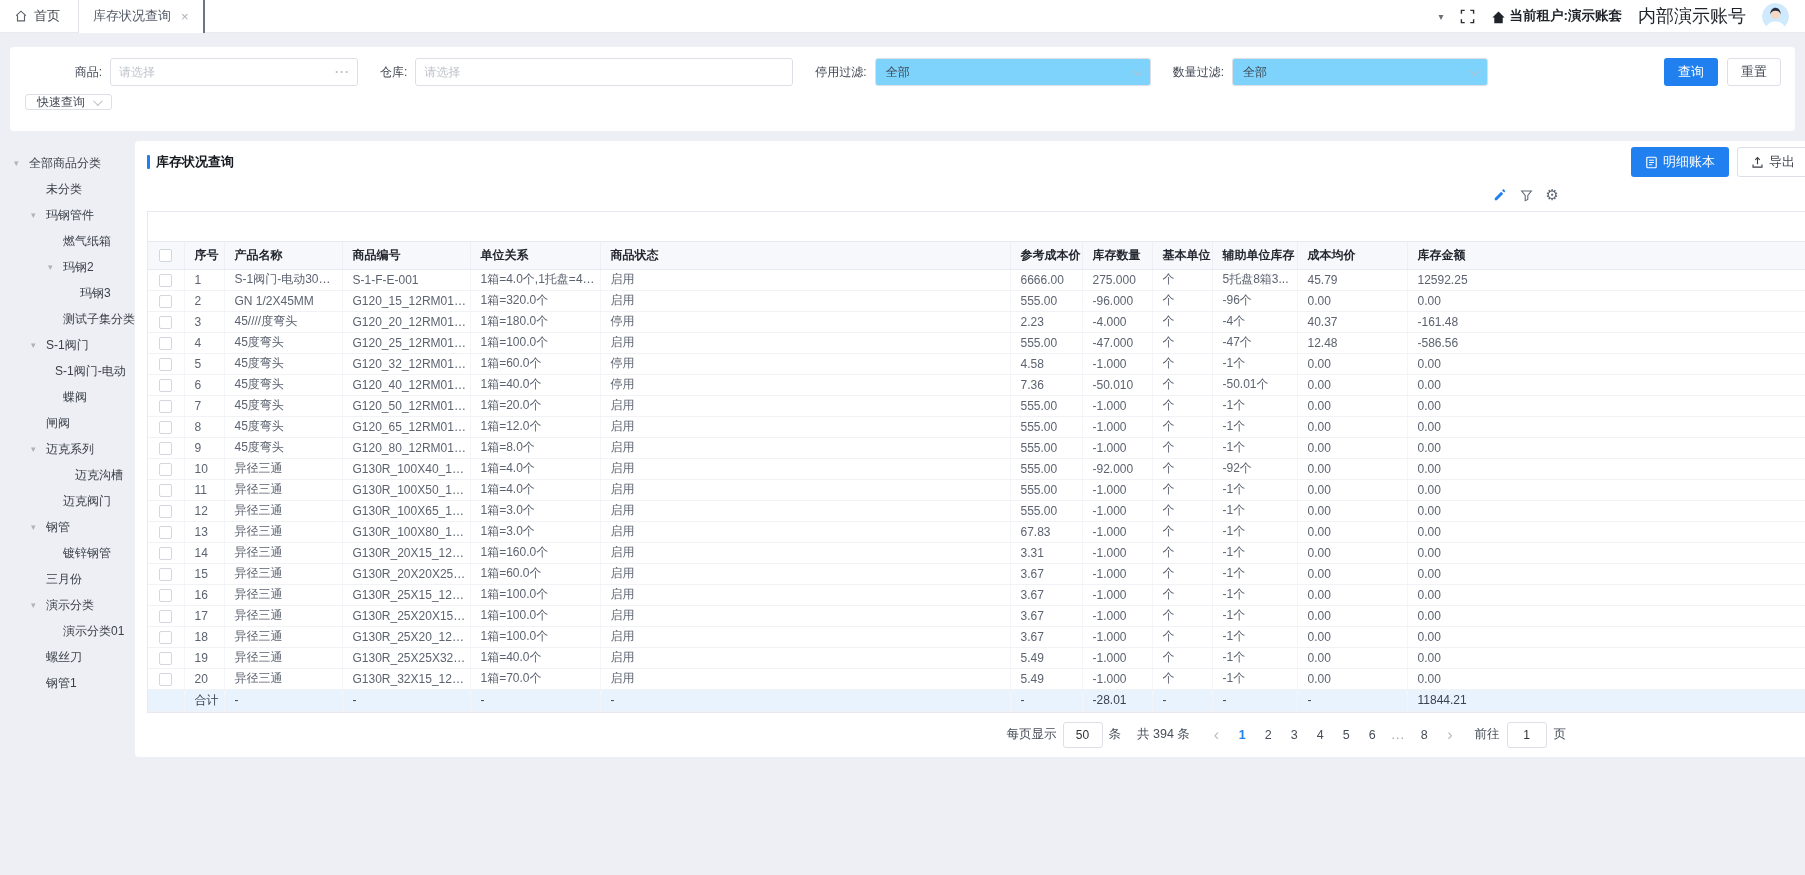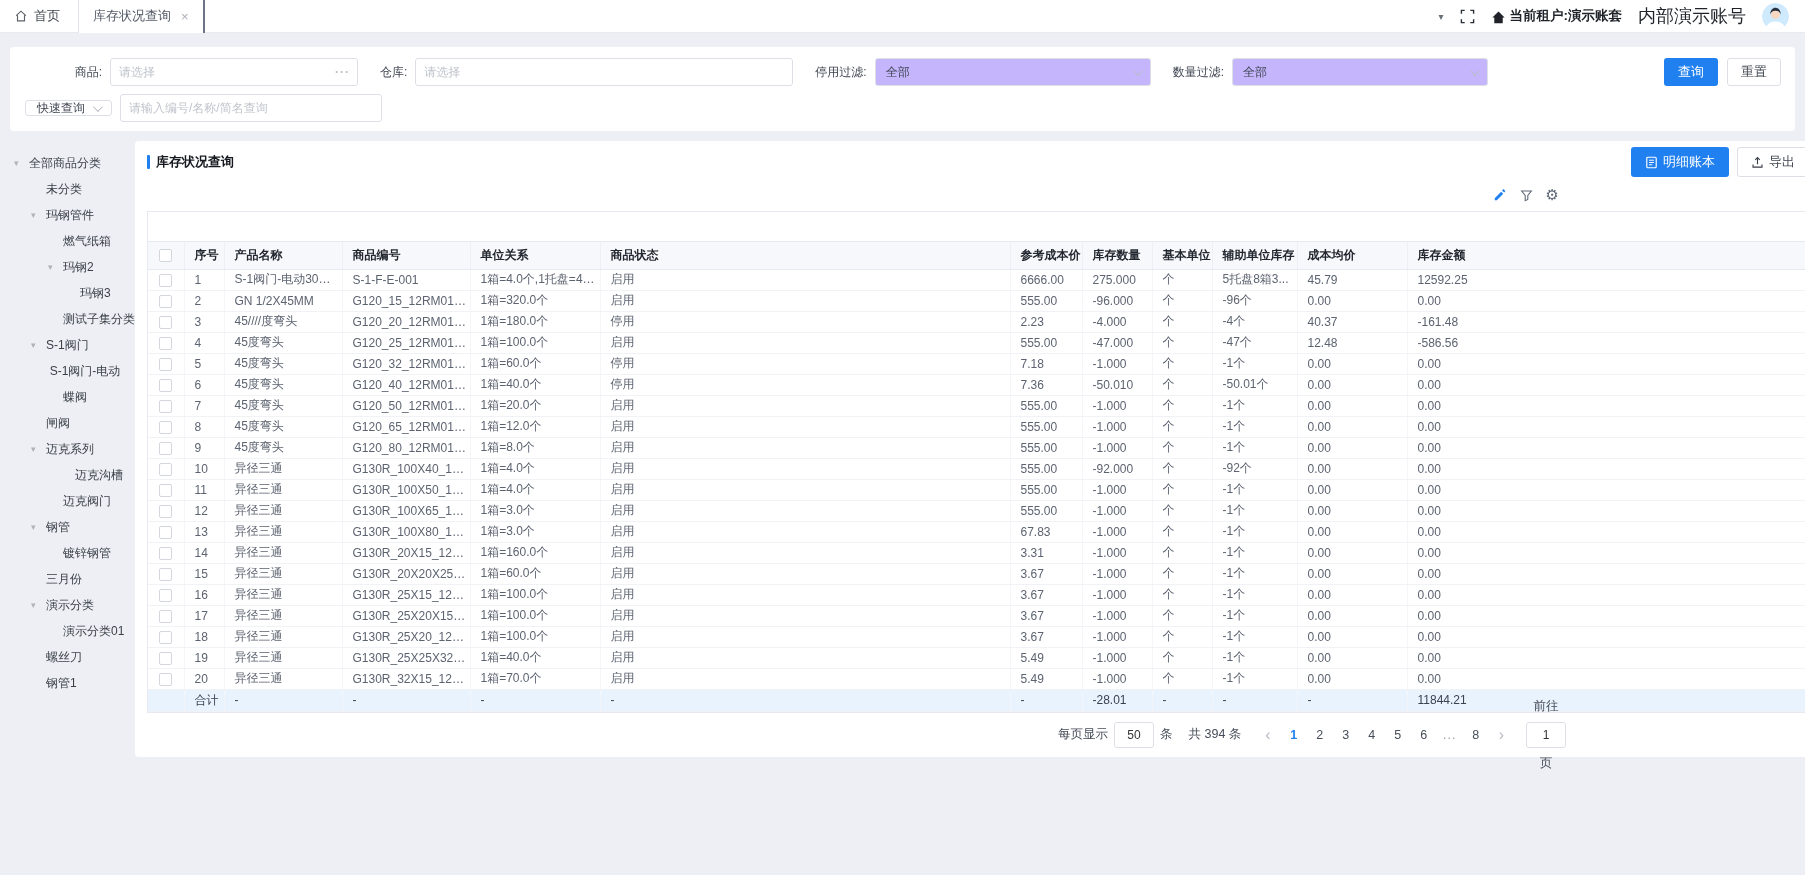--- a/index.html
+++ b/index.html
@@ -21,21 +21,21 @@
   
   .filter-card { position:absolute; left:10px; right:10px; top:47px; height:84px; background:#fff; border-radius:4px; }
   .f-row { position:absolute; left:0; right:0; display:flex; align-items:center; }
   .f-row1 { top:11px; } .f-row2 { top:47px; }
   .f-label { color:#3f4550; text-align:right; padding-right:8px; white-space:nowrap; }
   .lbl-product { width:100px; } .lbl-wh { padding-left:22px; }
   .inp { height:28px; border:1px solid #dcdfe6; border-radius:3px; background:#fff; font-size:12px; padding:0 8px; color:#0369a1; font-family:inherit; }
   .inp::placeholder { color:#c0c4cc; }
   .inp-wrap { position:relative; display:flex; align-items:center; }
   .suffix-dots { position:absolute; right:8px; color:#b9bdc5; font-weight:bold; letter-spacing:1px; cursor:pointer; }
-  .select { display:flex; align-items:center; justify-content:space-between; height:28px; border:1px solid #dcdfe6; border-radius:3px; padding:0 10px; color:#3f4550; cursor:pointer; background:#c4b5fd; }
+  .select { display:flex; align-items:center; justify-content:space-between; height:28px; border:1px solid #dcdfe6; border-radius:3px; padding:0 10px; color:#3f4550; cursor:pointer; background:#7dd3fc; }
   .chev { width:7px; height:7px; border-right:1.5px solid #b9bdc5; border-bottom:1.5px solid #b9bdc5; transform:rotate(45deg) translateY(-2px); }
   .btn { height:28px; padding:0 13px; border-radius:3px; font-size:13px; display:inline-flex; align-items:center; gap:5px; cursor:pointer; border:1px solid transparent; font-family:inherit; }
   .btn-primary { background:#2080F0; color:#fff; }
   .btn-plain { background:#fff; border-color:#dcdfe6; color:#41464f; }
   .quickbtn { margin-left:15px; display:flex; gap:8px; align-items:center; border:1px solid #dcdfe6; border-radius:3px; height:16px; padding:0 11px; color:#3f4550; cursor:pointer; background:#fff; }
   
   .main { position:absolute; top:141px; left:0; right:10px; display:flex; }
   .tree { width:135px; padding-top:9px; flex:none; }
   .tree-item { height:26px; display:flex; align-items:center; color:#3b4048; cursor:pointer; white-space:nowrap; }
   .tree-arrow { width:15px; color:#aeb2bb; font-size:9px; flex:none; }
@@ -58,21 +58,21 @@
   .cb { width:13px; height:13px; border:1px solid #d3d6dd; border-radius:2px; background:#fff; display:inline-block; vertical-align:middle; cursor:pointer; }
   tr.summary td { background:#e9f3fd; color:#3a4150; height:22px; }
   
   .pagination { height:44px; display:flex; align-items:center; justify-content:flex-end; gap:6px; padding-right:255px; color:#464d58; font-size:12.5px; }
   .pg-input { width:40px; height:26px; border:1px solid #dcdfe6; border-radius:3px; text-align:center; font-size:12px; color:#333; font-family:inherit; }
   .pg-total { margin:0 14px 0 10px; }
   .pg-chevron { color:#b7bbc3; font-size:16px; padding:0 4px; cursor:pointer; }
   .pg-item { min-width:26px; height:26px; line-height:26px; text-align:center; color:#464d58; cursor:pointer; }
   .pg-item.active { color:#2080F0; font-weight:bold; }
   .pg-item.dots { color:#9aa0aa; letter-spacing:1px; }
-  .pg-goto { margin-left:12px; display:flex; align-items:center; gap:7px;flex-direction:column; }
+  .pg-goto { margin-left:12px; display:flex; align-items:center; gap:7px; }
 </style>
 </head>
 <body>
 
 <header class="topbar">
   <div class="home-item">
     <span style="display:flex">
       <svg width="14" height="14" viewBox="0 0 16 16">
           <path d="M2.5 7.5 8 2.5l5.5 5M4 7v6.5h8V7" fill="none" stroke="#5b6068" stroke-width="1.3"></path>
         </svg>
@@ -139,21 +139,20 @@
     <span style="margin-left:auto; margin-right:14px; display:flex; gap:9px;">
       <button class="btn btn-primary">查询</button>
       <button class="btn btn-plain">重置</button>
     </span>
   </div>
   <div class="f-row f-row2">
     <span class="quickbtn">
       <span>快速查询</span>
       <span class="chev"></span>
     </span>
-    <input class="inp" style="width: 262px; margin-left: 8px;" placeholder="请输入编号/名称/简名查询">
   </div>
 </section>
 
 <div class="main">
 
   <aside class="tree">
       <div class="tree-item" style="padding-left: 14px;">
         <span class="tree-arrow">▾</span>
         <span>全部商品分类</span>
       </div>
@@ -178,21 +177,21 @@
         <span>玛钢3</span>
       </div>
       <div class="tree-item" style="padding-left: 48px;">
         <span class="tree-arrow"></span>
         <span>测试子集分类</span>
       </div>
       <div class="tree-item" style="padding-left: 31px;">
         <span class="tree-arrow">▾</span>
         <span>S-1阀门</span>
       </div>
-      <div class="tree-item" style="padding-left: 20px; justify-content: center;">
+      <div class="tree-item" style="padding-left: 40px;">
         <span class="tree-arrow"></span>
         <span>S-1阀门-电动</span>
       </div>
       <div class="tree-item" style="padding-left: 48px;">
         <span class="tree-arrow"></span>
         <span>蝶阀</span>
       </div>
       <div class="tree-item" style="padding-left: 31px;">
         <span class="tree-arrow"></span>
         <span>闸阀</span>
@@ -368,21 +367,21 @@
               <td>12.48</td>
               <td>-586.56</td>
             </tr>
             <tr>
               <td class="cbcell"><span class="cb"></span></td>
               <td>5</td>
               <td>45度弯头</td>
               <td>G120_32_12RM01G04</td>
               <td>1箱=60.0个</td>
               <td>停用</td>
-              <td>7.18</td>
+              <td>4.58</td>
               <td>-1.000</td>
               <td>个</td>
               <td>-1个</td>
               <td>0.00</td>
               <td>0.00</td>
             </tr>
             <tr>
               <td class="cbcell"><span class="cb"></span></td>
               <td>6</td>
               <td>45度弯头</td>

